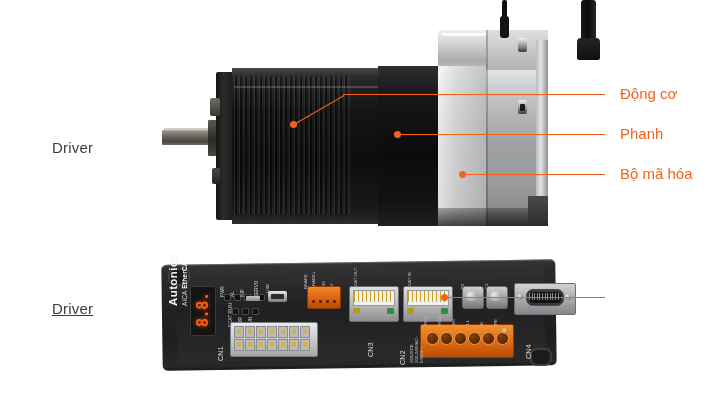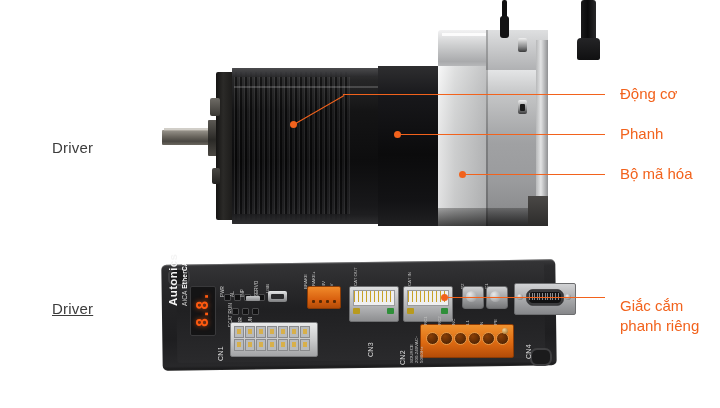--- a/index.html
+++ b/index.html
@@ -266,24 +266,20 @@
 
   <div class="callout" id="co-1">
     <span>Động cơ</span>
   </div>
   <div class="callout" id="co-2">
     <span>Phanh</span>
   </div>
   <div class="callout" id="co-3">
     <span>Bộ mã hóa</span>
   </div>
-  <div class="callout" id="co-4">
-    <span class="l2">Giắc cắm</span>
-    <span class="l2">phanh riêng</span>
-  </div>
 
   <div id="driver-group">
     <div class="drv-body"></div>
     <div class="drv-inner"></div>
     <div class="drv-ear" id="ear-l"></div>
     <div class="drv-ear" id="ear-r"></div>
 
     <div class="vbrand">Autonics</div>
     <div class="vbrand2">
       <span>AiCA</span>

